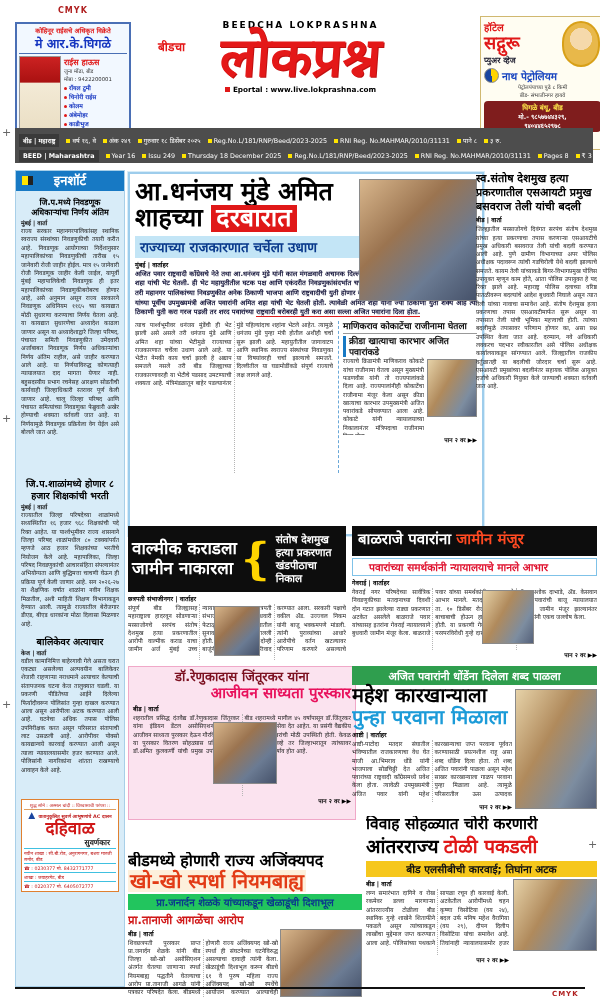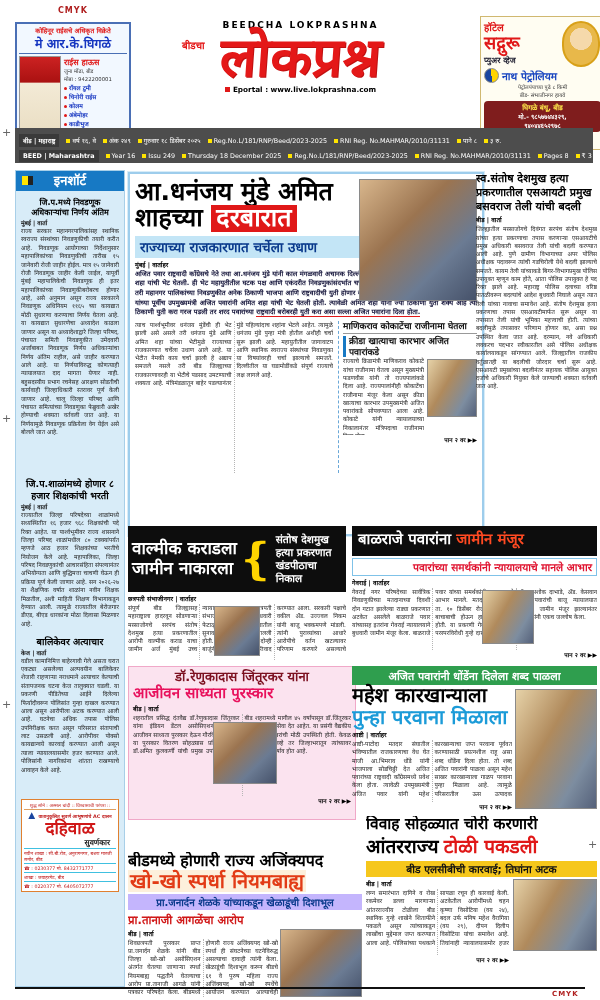--- a/index.html
+++ b/index.html
@@ -15,21 +15,21 @@
   .more{font-size:6px;font-weight:bold;color:#000;text-align:right;margin-top:1px;}
   .ph{background:linear-gradient(135deg,#d8b68c 0%,#9b7450 38%,#6b7b93 70%,#46526a 100%);border:1px solid #8a8a8a;}
   .ph2{background:linear-gradient(120deg,#e6d2a8 0%,#b08a5c 40%,#7d8da0 75%,#55617a 100%);border:1px solid #8a8a8a;}
   
   .cmyk{font-size:8px;font-weight:bold;color:#b02020;letter-spacing:1px;}
   .regmark{font-size:11px;color:#666;}
   
   .tagline{font-size:9px;font-weight:bold;letter-spacing:2px;color:#000;}
   .logo{font-size:54px;font-weight:bold;color:#e41818;line-height:1.02;transform:skewX(-4deg);
         text-shadow:1px 1px 0 #c01010;}
-  .kicker{font-size:10px;color:#e41818;font-weight:bold;margin-left:24px;}
+  .kicker{font-size:12px;color:#e41818;font-weight:bold;}
   .eline{font-size:7.3px;font-weight:bold;color:#000;display:flex;align-items:center;gap:3px;justify-content:center;}
   .rsq{width:5px;height:5px;background:#e01818;display:inline-block;flex:none;}
   .eline.u span{border-bottom:1px solid #e01818;padding-bottom:1px;}
   
   .ibar{background:#4d4d4d;color:#fff;font-size:6.4px;display:flex;align-items:center;gap:7px;padding:0 4px;overflow:hidden;white-space:nowrap;}
   .ibar .region{background:#3a3a3a;padding:2px 4px;font-weight:bold;flex:none;}
   .ibar .it{display:flex;align-items:center;gap:2px;}
   .sq{width:4px;height:4px;background:#ffe400;display:inline-block;flex:none;}
   
   .adL{border:2px solid #4a6fb5;background:#f2f8ff;padding:2px;font-size:6px;overflow:hidden;}
@@ -83,33 +83,33 @@
   .kokPh{float:right;width:48px;height:56px;margin:2px 0 2px 3px;}
   
   .blackbox{background:#0d0d0d;color:#fff;}
   .wmBox{display:flex;align-items:center;padding:2px 4px;height:62px;}
   .wmL{font-size:17px;font-weight:bold;line-height:1.15;white-space:nowrap;}
   .brace{color:#ffd400;font-size:44px;line-height:0.9;font-weight:bold;margin:0 1px;}
   .wmR{font-size:10.5px;font-weight:bold;line-height:1.25;}
   .bjBox{display:flex;align-items:baseline;gap:5px;padding:2px 6px;height:26px;}
   .bjA{font-size:15px;font-weight:bold;color:#fff;white-space:nowrap;}
   .bjB{font-size:15px;font-weight:bold;color:#ff4a22;white-space:nowrap;}
-  .bjStrap{border:1px solid #7fc2e8;color:#e01430;font-size:10.5px;font-weight:bold;text-align:right;padding:1px 4px;margin-top:2px;}
+  .bjStrap{border:1px solid #7fc2e8;color:#e01430;font-size:10.5px;font-weight:bold;text-align:left;padding:1px 16px;margin-top:2px;}
   
   .pink{background:#fbe3ef;border:1px solid #f0a8c8;padding:3px 4px;overflow:hidden;}
   .pkH1{color:#7c1020;font-size:13px;font-weight:bold;text-align:center;line-height:1.15;}
-  .pkH2{color:#e8115c;font-size:15px;font-weight:bold;text-align:left;line-height:1.15;}
+  .pkH2{color:#e8115c;font-size:15px;font-weight:bold;text-align:right;line-height:1.15;}
   
   .greenStrap{background:#2f9e4e;color:#fff;font-size:11px;font-weight:bold;text-align:center;padding:2px 0;}
   .mhH1{font-size:20px;font-weight:bold;color:#000;line-height:1.05;white-space:nowrap;}
   .mhH2{font-size:20px;font-weight:bold;color:#1b9bd8;line-height:1.1;white-space:nowrap;}
   
   .khH1{font-size:16px;font-weight:bold;color:#000;line-height:1.1;white-space:nowrap;}
   .khH2{font-size:20px;font-weight:bold;color:#e23b16;line-height:1.1;white-space:nowrap;background:#fdf0dc;display:inline-block;padding:0 2px;}
-  .khStrap{background:#c4b5fd;color:#0a3a8c;font-size:10px;font-weight:bold;text-align:center;padding:1px 0;margin-top:2px;}
+  .khStrap{background:#22c55e;color:#0a3a8c;font-size:10px;font-weight:bold;text-align:center;padding:1px 0;margin-top:2px;}
   .khSub{color:#d01818;font-size:11.5px;font-weight:bold;margin-top:2px;}
   
   .chH1{font-size:15.5px;font-weight:bold;color:#000;line-height:1.1;white-space:nowrap;}
   .chH2a{font-size:19px;font-weight:bold;color:#000;}
   .chH2b{font-size:19px;font-weight:bold;color:#e01818;}
   .chStrap{background:#f6c71c;color:#111;font-size:10.5px;font-weight:bold;text-align:center;padding:1px 0;margin-top:2px;}
   .rule{background:#111;}
   .sitH{font-size:11px;font-weight:bold;line-height:1.25;color:#000;}
 </style>
 </head>

